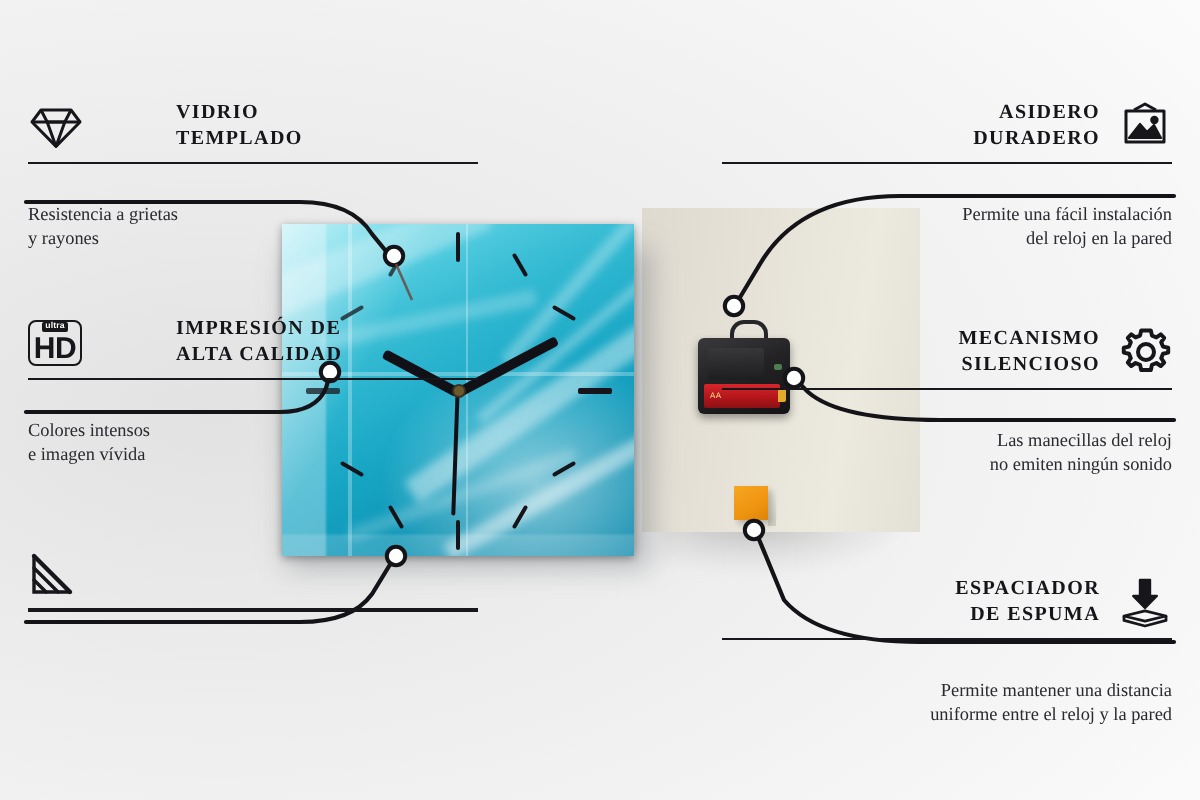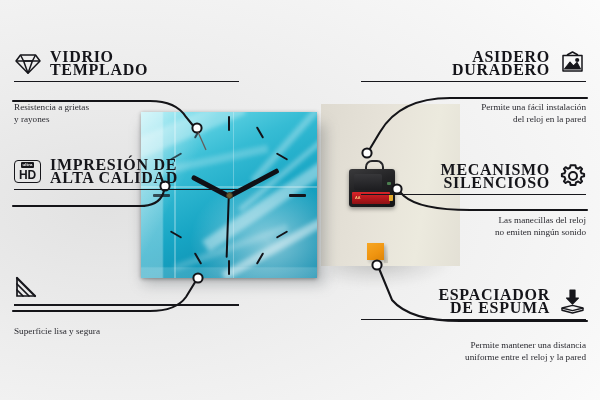--- a/index.html
+++ b/index.html
@@ -87,43 +87,43 @@
   .foam-side{position:absolute;left:384px;top:246px;width:4px;height:17px;
     background:linear-gradient(180deg,#e9e7dd,#cfccc0);}
   
   svg.wires{position:absolute;left:0;top:0;width:600px;height:400px;pointer-events:none;}
   
   .feat{position:absolute;width:225px;}
   .feat .hdrow{display:flex;align-items:center;gap:9px;}
   .feat.left .hdrow{justify-content:flex-start;}
   .feat.right .hdrow{justify-content:flex-end;}
   .ttl{
-    font-weight:bold;font-size:16px;line-height:13.4px;color:#15151a;
-    letter-spacing:.7px;text-transform:uppercase;white-space:pre-line;
+    font-weight:bold;font-size:10px;line-height:13.4px;color:#15151a;
+    letter-spacing:.7px;text-transform:uppercase;white-space:pre-line;margin-left:38px;
   }
   .feat.right .ttl{text-align:right;}
   .rule{height:1.6px;background:#17171c;margin:4px 0 4px;width:100%;}
   .sub{font-size:9.2px;line-height:11.4px;color:#2a2a30;white-space:pre-line;margin-top:20px;}
   .feat.right .sub{text-align:right;}
   .ico{width:27px;height:26px;flex:0 0 27px;display:flex;align-items:center;justify-content:center;}
   .ico svg{display:block;}
   
   #f-vidrio{left:14px;top:50px;}
   #f-hd{left:14px;top:158px;}
   #f-bordes{left:14px;top:274px;}
   #f-asidero{left:361px;top:50px;}
   #f-mecanismo{left:361px;top:163px;}
   #f-espaciador{left:361px;top:288px;}
   .hdbadge{
     width:25px;height:21px;border:1.7px solid #16161b;border-radius:4px;
     display:flex;flex-direction:column;align-items:center;justify-content:center;
     font-family:"Liberation Sans",sans-serif;color:#16161b;line-height:1;
   }
   .hdbadge .u{font-size:4.3px;font-weight:bold;letter-spacing:.1px;background:#16161b;color:#fff;padding:.5px 1.5px;border-radius:1px;}
-  .hdbadge .h{font-size:12px;font-weight:bold;letter-spacing:-.2px;margin-top:1px;}
+  .hdbadge .h{font-size:15px;font-weight:bold;letter-spacing:-.2px;margin-top:1px;}
 </style>
 </head>
 <body>
 
 <div id="stage">
 
   <div class="wall-shadow"></div>
   <div class="wall"></div>
 
   <div class="clock-shadow"></div>
@@ -219,37 +219,38 @@
       <span class="ico">
         <span class="hdbadge">
           <span class="u">ultra</span>
           <span class="h">HD</span>
         </span>
       </span>
       <span class="ttl">Impresión de
 alta calidad</span>
     </div>
     <div class="rule"></div>
+    <div class="sub">Colores intensos
+e imagen vívida</div>
   </div>
 
   <div class="feat left" id="f-bordes">
     <div class="hdrow">
       <span class="ico">
         <svg width="26" height="23" viewBox="0 0 26 23">
           <g fill="none" stroke="#16161b" stroke-width="1.7" stroke-linecap="round">
             <path d="M2,2 L2,20 L20,20"></path>
             <path d="M2,2 L20,20" stroke-width="2.2"></path>
             <path d="M2,8 L14,20"></path>
             <path d="M2,14 L8,20"></path>
           </g>
         </svg>
       </span>
     </div>
     <div class="rule"></div>
-    <div class="sub">Superficie lisa y segura</div>
   </div>
 
   <div class="feat right" id="f-asidero">
     <div class="hdrow">
       <span class="ttl">Asidero
 duradero</span>
       <span class="ico">
         <svg width="27" height="24" viewBox="0 0 27 24">
           <g fill="none" stroke="#16161b" stroke-width="1.5" stroke-linejoin="round">
             <path d="M8,4 L13.5,1 L19,4"></path>

